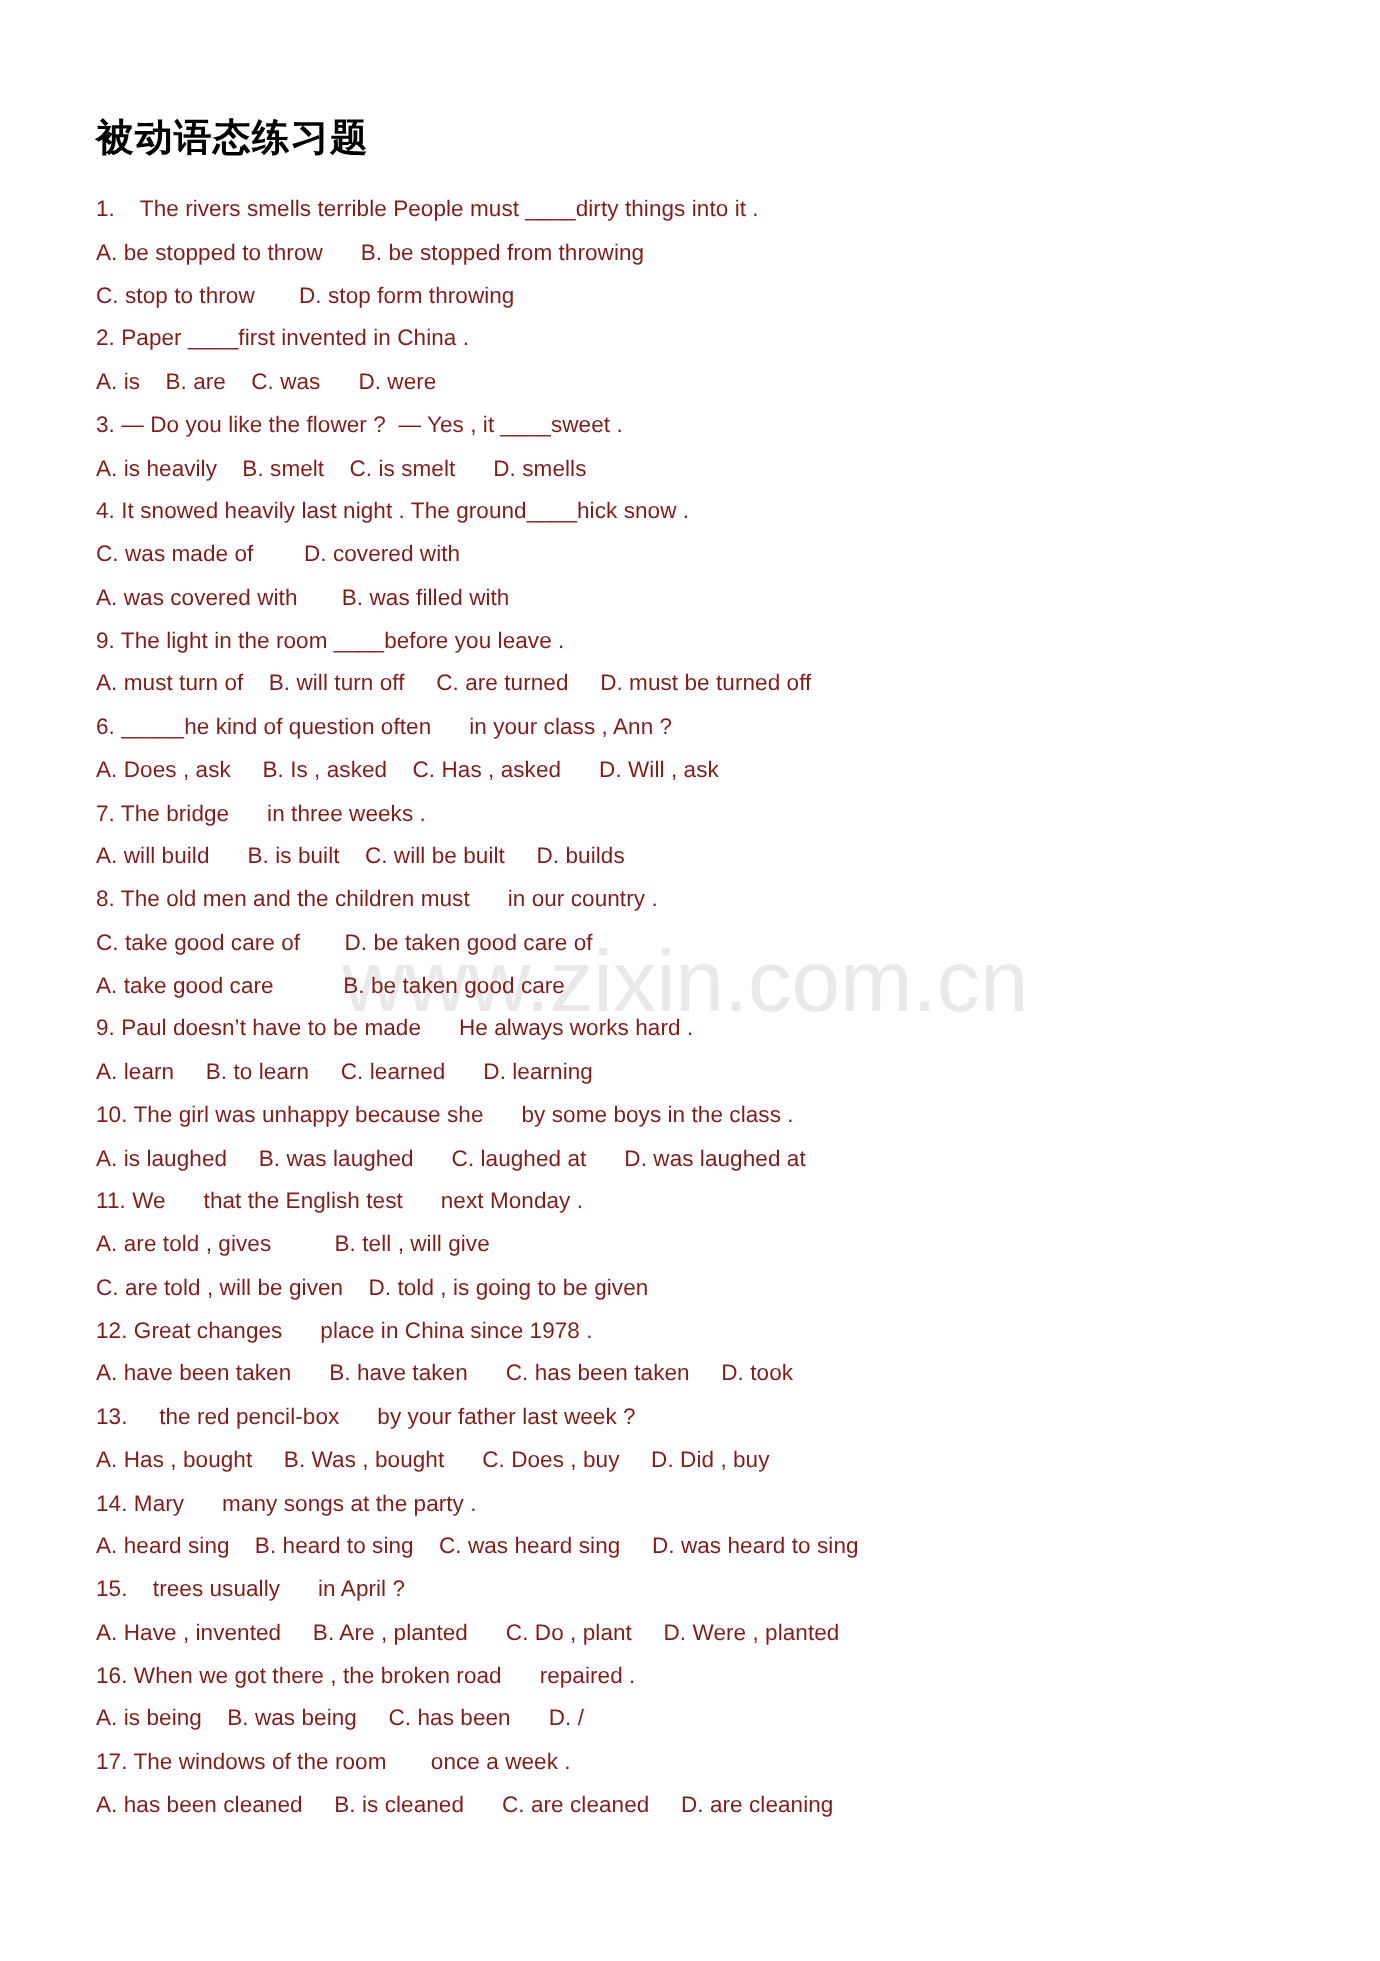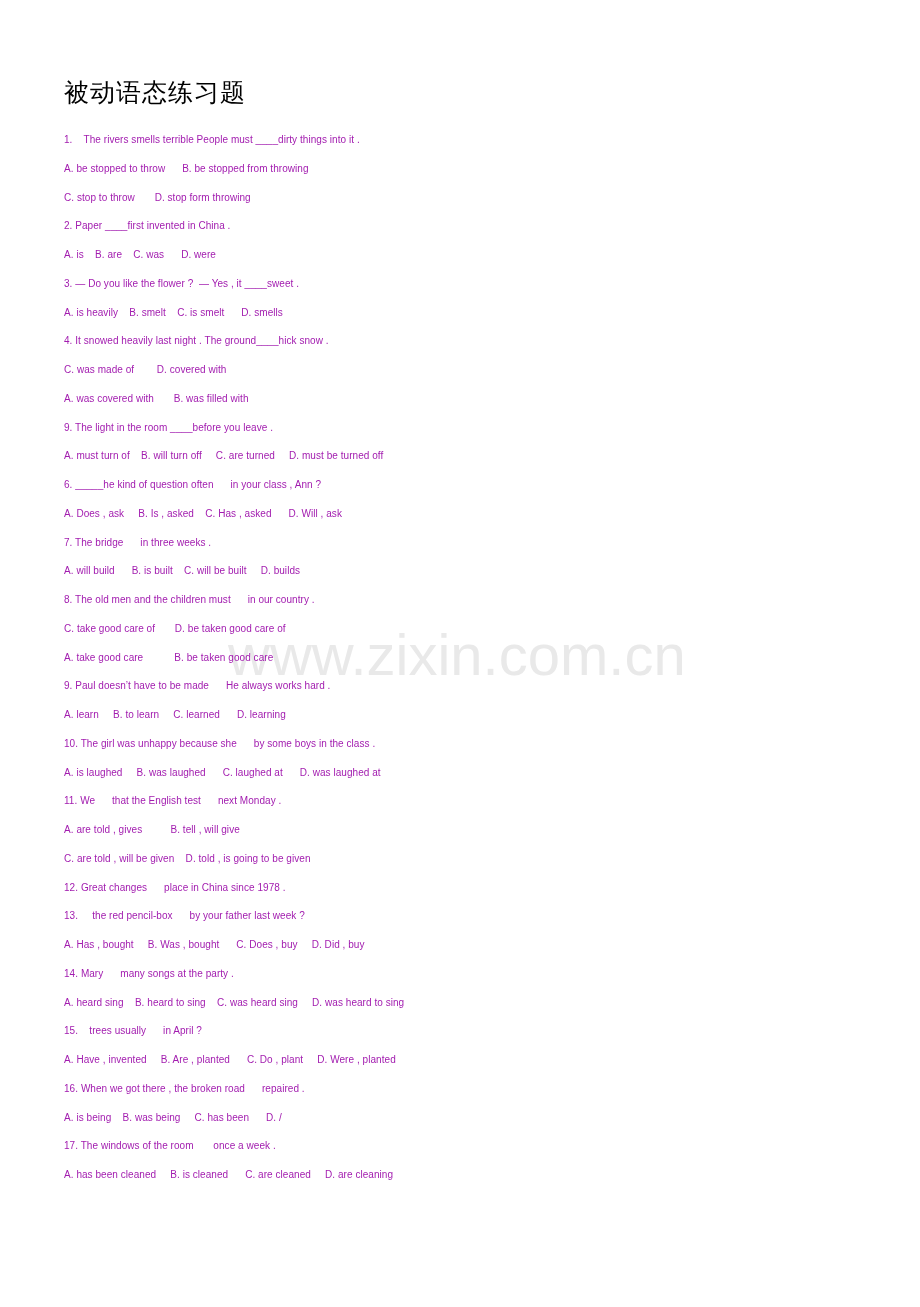--- a/index.html
+++ b/index.html
@@ -48,40 +48,40 @@
     padding: 0;
   }
 
   .doc-title {
     position: absolute;
     left: 64px;
     top: 76px;
     font-family: "Liberation Serif", "DejaVu Serif", serif;
     font-size: 25px;
     line-height: 34px;
-    font-weight: 400;
+    font-weight: 700;
     letter-spacing: 1px;
     white-space: nowrap;
     color: #000000;
   }
 
   .lines {
     position: absolute;
     left: 64px;
     top: 126px;
     width: 800px;
   }
 
   .line {
     font-family: "Liberation Sans", sans-serif;
-    font-size: 10px;
+    font-size: 15px;
     line-height: 28.75px;
     height: 28.75px;
     white-space: pre;
-    color: #a21caf;
+    color: #7f1d1d;
     letter-spacing: 0.05px;
   }
 
   
   .line.q { }
   .line.opt { }
 </style>
 </head>
 <body>
 
@@ -114,20 +114,21 @@
       <div class="line opt">C. take good care of       D. be taken good care of</div>
       <div class="line opt">A. take good care           B. be taken good care</div>
       <div class="line q">9. Paul doesn’t have to be made      He always works hard .</div>
       <div class="line opt">A. learn     B. to learn     C. learned      D. learning</div>
       <div class="line q">10. The girl was unhappy because she      by some boys in the class .</div>
       <div class="line opt">A. is laughed     B. was laughed      C. laughed at      D. was laughed at</div>
       <div class="line q">11. We      that the English test      next Monday .</div>
       <div class="line opt">A. are told , gives          B. tell , will give</div>
       <div class="line opt">C. are told , will be given    D. told , is going to be given</div>
       <div class="line q">12. Great changes      place in China since 1978 .</div>
+      <div class="line opt">A. have been taken      B. have taken      C. has been taken     D. took</div>
       <div class="line q">13.     the red pencil-box      by your father last week ?</div>
       <div class="line opt">A. Has , bought     B. Was , bought      C. Does , buy     D. Did , buy</div>
       <div class="line q">14. Mary      many songs at the party .</div>
       <div class="line opt">A. heard sing    B. heard to sing    C. was heard sing     D. was heard to sing</div>
       <div class="line q">15.    trees usually      in April ?</div>
       <div class="line opt">A. Have , invented     B. Are , planted      C. Do , plant     D. Were , planted</div>
       <div class="line q">16. When we got there , the broken road      repaired .</div>
       <div class="line opt">A. is being    B. was being     C. has been      D. /</div>
       <div class="line q">17. The windows of the room       once a week .</div>
       <div class="line opt">A. has been cleaned     B. is cleaned      C. are cleaned     D. are cleaning</div>

